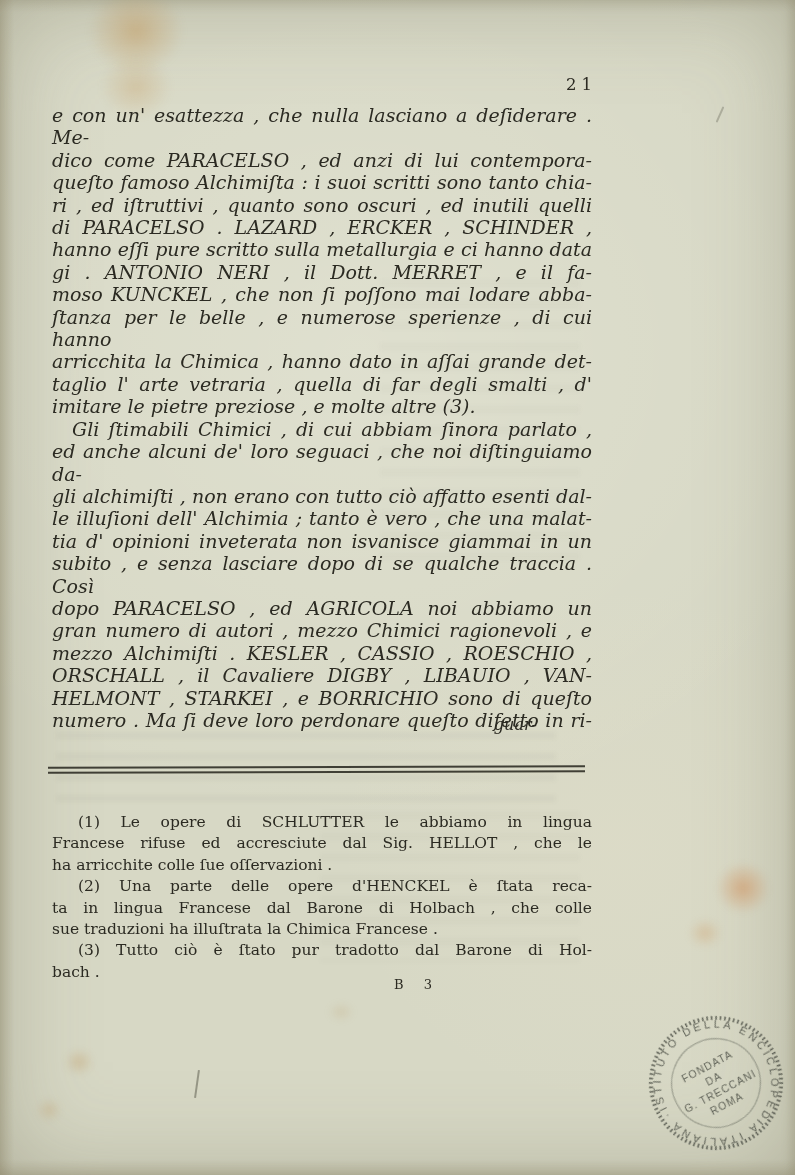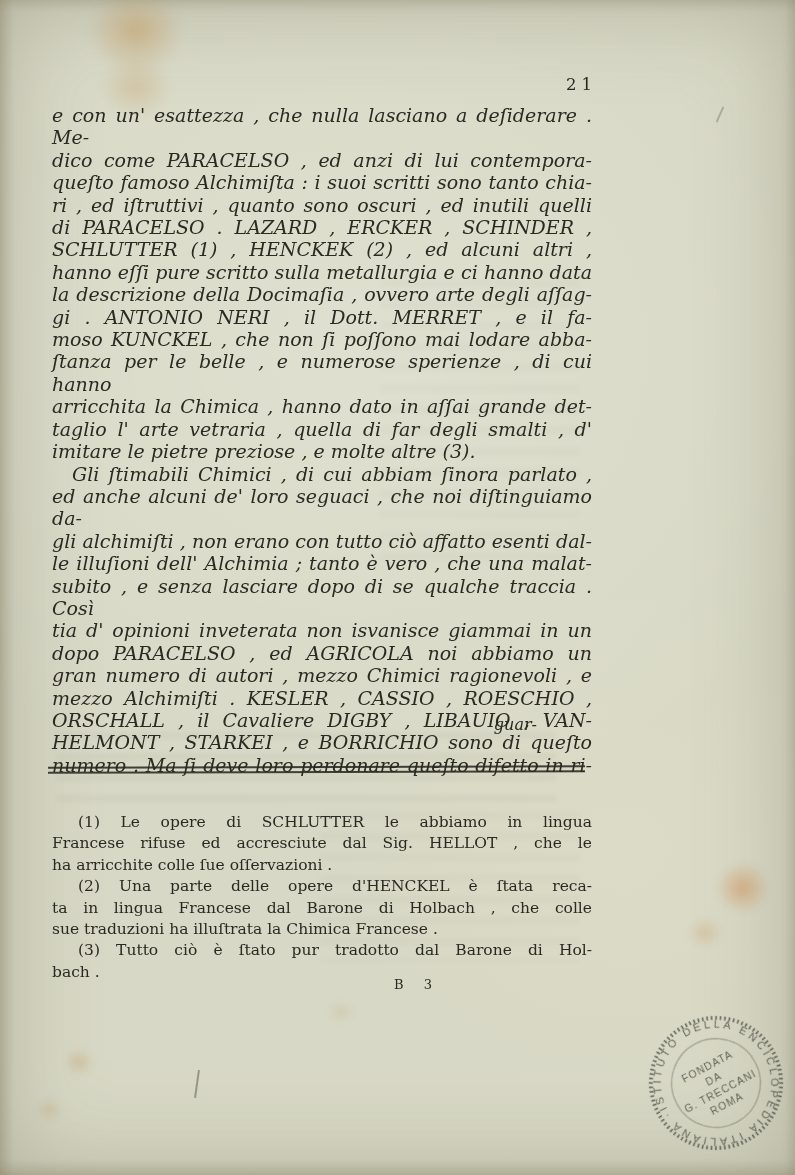--- a/index.html
+++ b/index.html
@@ -79,37 +79,35 @@
 
   <div class="pagenum">21</div>
 
   <div class="body">
     <div class="para">
       <div class="line">e con un' esattezza , che nulla lasciano a deſiderare . Me-</div>
         <div class="line">dico come PARACELSO , ed anzi di lui contempora-</div>
         <div class="line">queſto famoso Alchimiſta : i suoi scritti sono tanto chia-</div>
         <div class="line">ri , ed iſtruttivi , quanto sono oscuri , ed inutili quelli</div>
         <div class="line">di PARACELSO . LAZARD , ERCKER , SCHINDER ,</div>
-        <div class="line">SCHLUTTER (1) , HENCKEK (2) , ed alcuni altri ,</div>
         <div class="line">hanno eſſi pure scritto sulla metallurgia e ci hanno data</div>
-        <div class="line">la descrizione della Docimaſia , ovvero arte degli aſſag-</div>
         <div class="line">gi . ANTONIO NERI , il Dott. MERRET , e il fa-</div>
         <div class="line">moso KUNCKEL , che non ſi poſſono mai lodare abba-</div>
         <div class="line">ſtanza per le belle , e numerose sperienze , di cui hanno</div>
         <div class="line">arricchita la Chimica , hanno dato in aſſai grande det-</div>
         <div class="line">taglio l' arte vetraria , quella di far degli smalti , d'</div>
         <div class="line nj">imitare le pietre preziose , e molte altre (3).</div>
     </div>
     <div class="para p2">
       <div class="line ind">Gli ſtimabili Chimici , di cui abbiam ſinora parlato ,</div>
         <div class="line">ed anche alcuni de' loro seguaci , che noi diſtinguiamo da-</div>
         <div class="line">gli alchimiſti , non erano con tutto ciò affatto esenti dal-</div>
         <div class="line">le illuſioni dell' Alchimia ; tanto è vero , che una malat-</div>
+        <div class="line">tia d' opinioni inveterata non isvanisce giammai in un</div>
         <div class="line">subito , e senza lasciare dopo di se qualche traccia . Così</div>
-        <div class="line">tia d' opinioni inveterata non isvanisce giammai in un</div>
         <div class="line">dopo PARACELSO , ed AGRICOLA noi abbiamo un</div>
         <div class="line">gran numero di autori , mezzo Chimici ragionevoli , e</div>
         <div class="line">mezzo Alchimiſti . KESLER , CASSIO , ROESCHIO ,</div>
         <div class="line">ORSCHALL , il Cavaliere DIGBY , LIBAUIO , VAN-</div>
         <div class="line">HELMONT , STARKEI , e BORRICHIO sono di queſto</div>
         <div class="line">numero . Ma ſi deve loro perdonare queſto difetto in ri-</div>
     </div>
   </div>
 
   <div class="catch">

